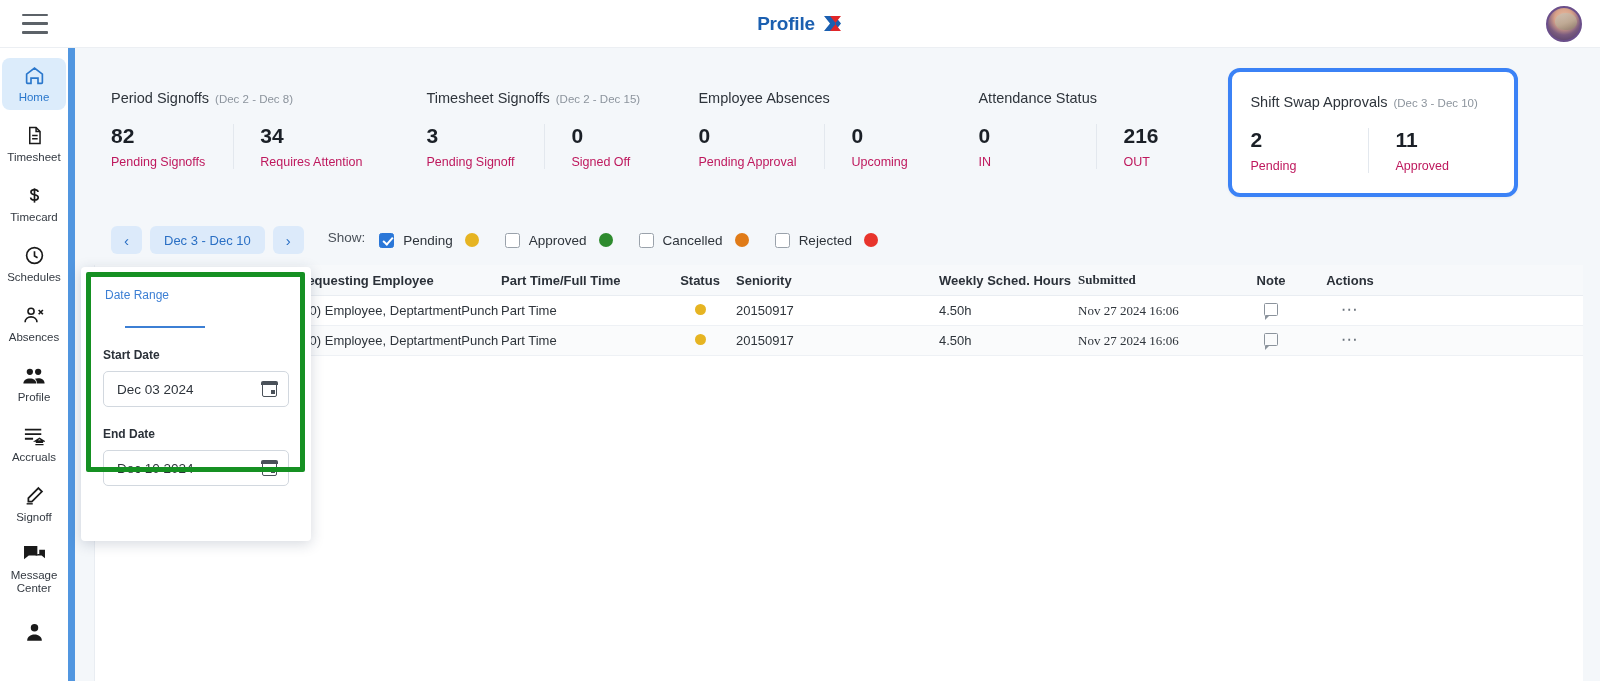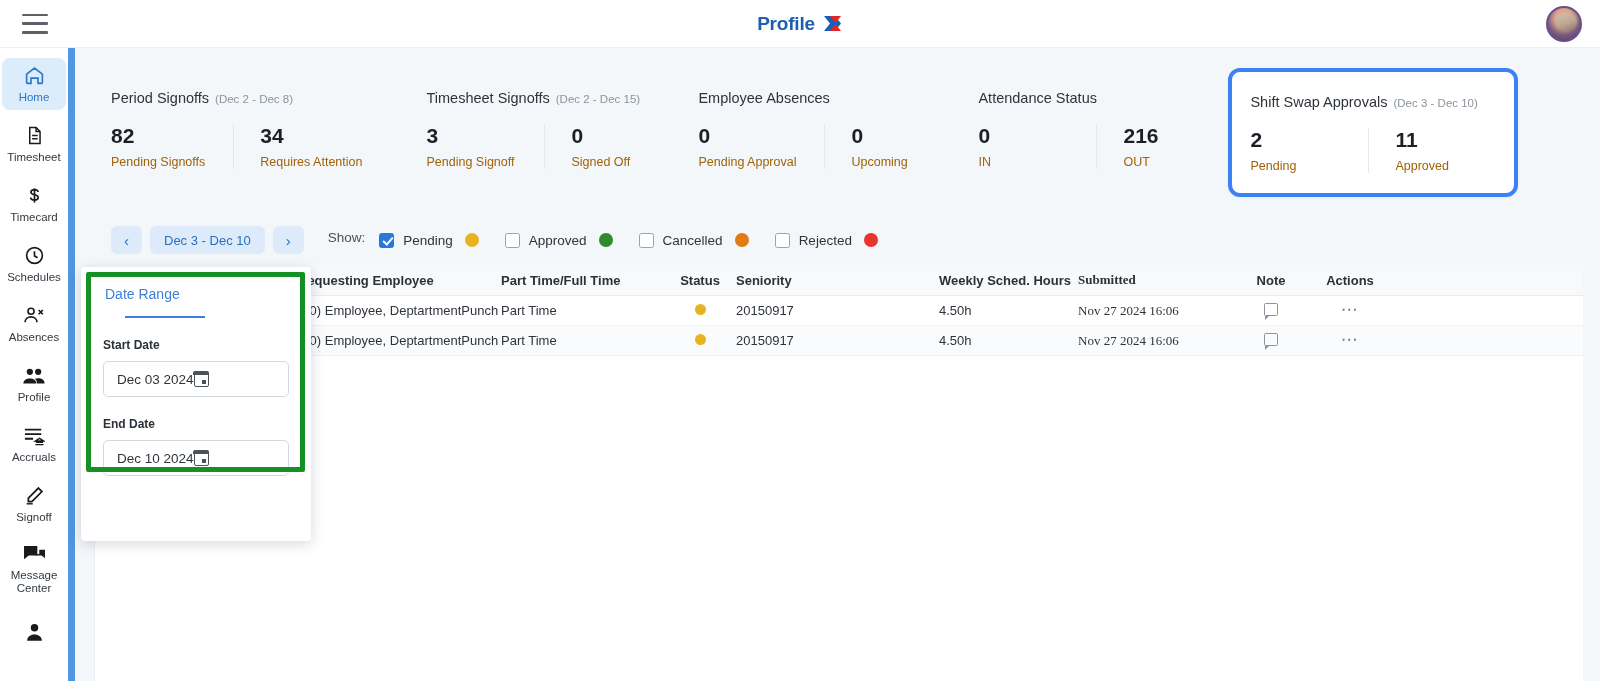--- a/index.html
+++ b/index.html
@@ -60,21 +60,21 @@
     align-items: flex-start; }
   .sum-card { padding: 22px 0 20px 36px; }
   .sum-card.boxed { background:#fff; border:4px solid #3b82f6; border-radius: 12px;
     padding: 22px 28px 20px 18px; margin-left: 14px; box-shadow: 0 1px 3px rgba(20,40,80,.05); }
   .sum-title { font-size: 14.5px; color: #2e343b; margin-bottom: 18px; white-space: nowrap; }
   .sum-range { font-size: 11.5px; color: #8c949d; margin-left: 6px; }
   .sum-metrics { display: flex; }
   .metric { padding-right: 28px; min-width: 118px; }
   .metric + .metric { border-left: 1px solid #e3e8ee; padding-left: 26px; }
   .metric-val { font-size: 21px; font-weight: bold; color: #1b2027; line-height: 24px; }
-  .metric-lbl { font-size: 12.5px; color: #a16207; margin-top: 7px; white-space: nowrap; }
+  .metric-lbl { font-size: 12.5px; color: #be185d; margin-top: 7px; white-space: nowrap; }
 
   
   .filterbar { position: absolute; top: 178px; left: 36px; display: flex; align-items: center; }
   .pill { background: #dceafa; border-radius: 6px; height: 28px; display: flex;
     align-items: center; justify-content: center; color: #2a6fc4; font-size: 13px;
     cursor: pointer; user-select: none; }
   .pill.arrow { width: 31px; font-size: 15px; }
   .pill.range { padding: 0 14px; margin: 0 8px; font-weight: 400; }
   .show-lbl { font-size: 13.5px; color: #4a5159; margin: 0 14px 6px 24px; }
   .chk-group { display: flex; align-items: center; margin-right: 4px; }
@@ -112,26 +112,26 @@
     border-left: 4px solid #8b939c; border-bottom: 4px solid transparent; }
   .dots-ico { color: #6b737c; font-size: 17px; letter-spacing: 1.5px; line-height: 10px; cursor: pointer; }
 
   
   .popup { position: absolute; top: 219px; left: 6px; width: 230px; height: 274px;
     background: #ffffff; border-radius: 4px;
     box-shadow: 0 3px 14px rgba(25,45,80,.18); }
   .popup-hl { position: absolute; top: 5px; left: 5px; width: 219px; height: 200px;
     border: 5px solid #159022; border-radius: 2px; pointer-events: none; }
   .tabrow { padding: 18px 0 0 24px; }
-  .tab { font-size: 14px; color: #3c7fd4; display: inline-block; padding-bottom: 14px; cursor: pointer; }
+  .tab { font-size: 12px; color: #3c7fd4; display: inline-block; padding-bottom: 24px; cursor: pointer; }
   .tab-underline { width: 80px; height: 2px; background: #3c7fd4; margin-left: 20px; }
   .field { padding: 0 22px; margin-top: 20px; }
   .field-lbl { font-size: 12px; font-weight: bold; color: #2b3139; margin-bottom: 9px; }
   .field-box { height: 36px; border: 1px solid #d2d8df; border-radius: 5px;
-    display: flex; align-items: center; 
+    display: flex; align-items: center; justify-content: space-between;
     padding: 0 11px 0 13px; background: #fff; cursor: text; }
   .field-val { font-size: 13.5px; color: #2e343b; }
   .cal-ico { width: 15px; height: 15px; border: 1.8px solid #4a5159; border-radius: 2px;
     position: relative; }
   .cal-ico::before { content:''; position:absolute; left:-1.8px; top:-1.8px; right:-1.8px; height:4px;
     background:#4a5159; border-radius:2px 2px 0 0; }
   .cal-ico::after { content:''; position:absolute; right:1.5px; bottom:1.5px; width:4px; height:4px;
     background:#4a5159; }
   svg { display: block; }
 </style>

